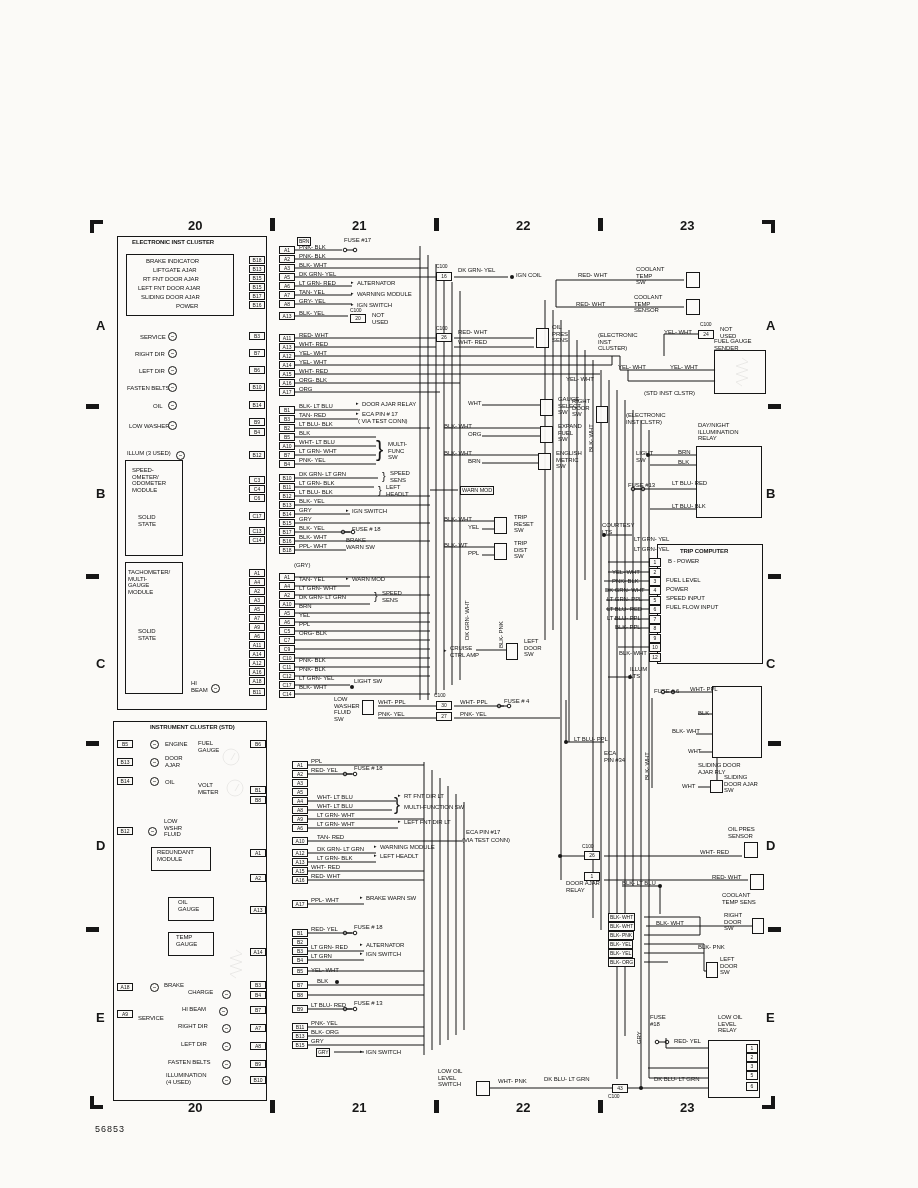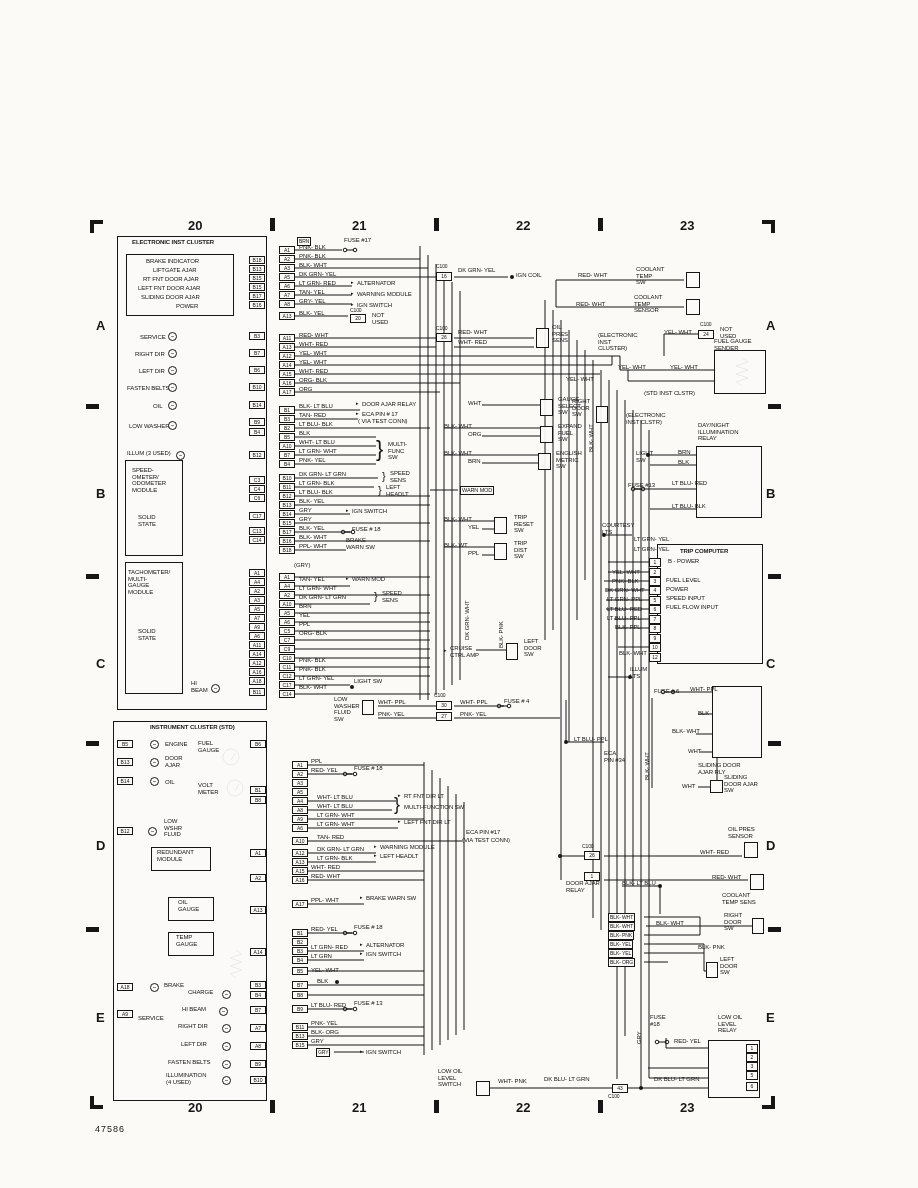--- a/index.html
+++ b/index.html
@@ -234,21 +234,21 @@
       <circle cx="657" cy="1042" r="1.8" fill="none" stroke="#161616"></circle>
       <circle cx="667" cy="1042" r="1.8" fill="none" stroke="#161616"></circle>
       <line x1="658" y1="1042" x2="666" y2="1042" stroke="#161616" stroke-width="1"></line>
       <circle cx="231" cy="757" r="8" fill="none" stroke="#161616"></circle>
       <line x1="231" y1="760" x2="235" y2="753" stroke="#161616" stroke-width="1"></line>
       <circle cx="235" cy="788" r="8" fill="none" stroke="#161616"></circle>
       <line x1="235" y1="791" x2="239" y2="784" stroke="#161616" stroke-width="1"></line>
       <polyline points="742,358 748,362 736,366 748,370 736,374 748,378 736,382 742,386" fill="none" stroke="#161616"></polyline>
       <polyline points="236,950 242,954 230,958 242,962 230,966 242,970 230,974 236,978" fill="none" stroke="#161616"></polyline>
     </svg>
-  <span id="page-num">47586</span>
+  <span id="page-num">56853</span>
 <div class="glabel" style="left: 188px; top: 218px;">20</div>
     <div class="glabel" style="left: 188px; top: 1100px;">20</div>
     <div class="glabel" style="left: 352px; top: 218px;">21</div>
     <div class="glabel" style="left: 352px; top: 1100px;">21</div>
     <div class="glabel" style="left: 516px; top: 218px;">22</div>
     <div class="glabel" style="left: 516px; top: 1100px;">22</div>
     <div class="glabel" style="left: 680px; top: 218px;">23</div>
     <div class="glabel" style="left: 680px; top: 1100px;">23</div>
     <div class="glabel" style="left: 96px; top: 318px;">A</div>
     <div class="glabel" style="left: 766px; top: 318px;">A</div>

